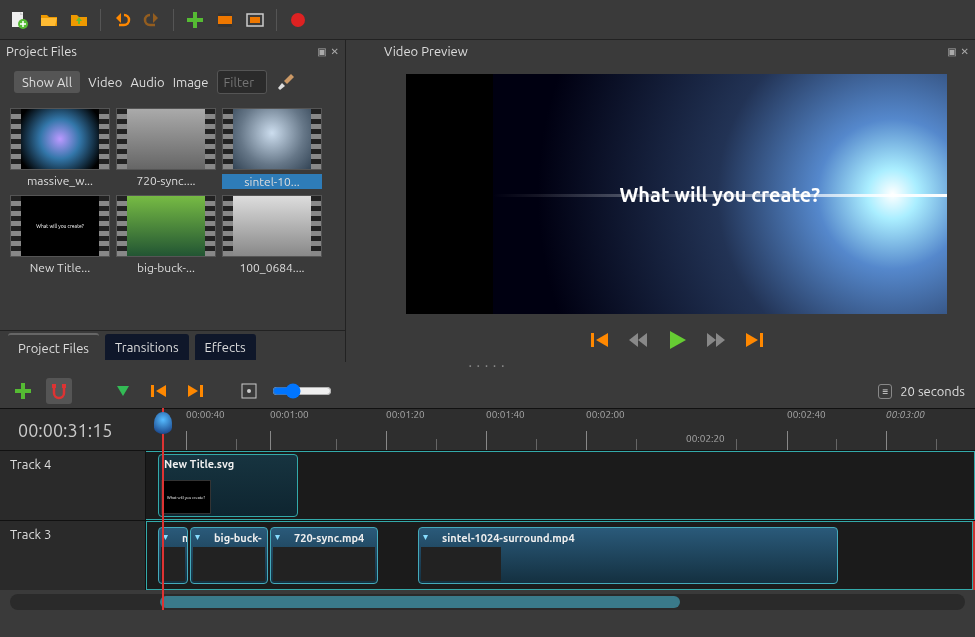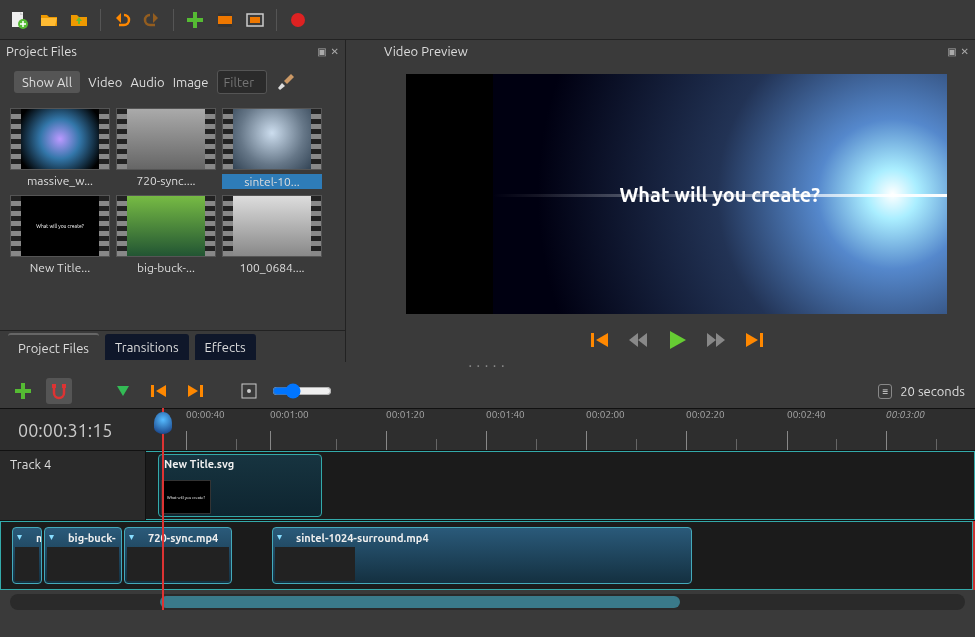--- a/index.html
+++ b/index.html
@@ -344,45 +344,46 @@
         <div class="rtick" style="left: 40px; text-align: center;">00:00:40<div class="line"></div></div>
         <div class="rtick-minor" style="left: 90px;"></div>
         <div class="rtick" style="left: 124px;">00:01:00<div class="line"></div></div>
         <div class="rtick-minor" style="left: 190px;"></div>
         <div class="rtick" style="left: 240px;">00:01:20<div class="line"></div></div>
         <div class="rtick-minor" style="left: 290px;"></div>
         <div class="rtick" style="left: 340px;">00:01:40<div class="line"></div></div>
         <div class="rtick-minor" style="left: 390px;"></div>
         <div class="rtick" style="left: 440px; text-align: right;">00:02:00<div class="line"></div></div>
         <div class="rtick-minor" style="left: 490px;"></div>
-        <div class="rtick" style="left: 540px;">00:02:20<div class="line"></div></div>
+        <div class="rtick" style="left: 540px; margin-top: 24px;">00:02:20<div class="line"></div></div>
         <div class="rtick-minor" style="left: 590px;"></div>
         <div class="rtick" style="left: 641px;">00:02:40<div class="line"></div></div>
         <div class="rtick-minor" style="left: 690px;"></div>
         <div class="rtick" style="left: 740px; font-style: italic;">00:03:00<div class="line"></div></div>
         <div class="rtick-minor" style="left: 790px;"></div>
       </div>
   </div>
 
   <div class="playhead"></div>
   <div class="playhead-handle" style="left:154px"></div>
 
   <div class="track track-border-blue">
     <div class="track-label">Track 4</div>
     <div class="track-body">
-      <div class="clip" style="left:12px;width:164px;">
+      <div class="clip" style="left:12px;width:140px;">
         <div class="clip-label">New Title.svg</div>
         <div class="clip-thumb title">
             <span>What will you create?</span>
           </div>
       </div>
     </div>
   </div>
 
   <div class="track">
+    <div class="track-label">Track 3</div>
     <div class="track-body track-border-red" style="box-shadow: inset 0 0 0 1px #3aa;">
       <div class="mini-clip" style="left:12px;width:30px;">
         <span class="vol-icon">▾</span>
         <div class="clip-label">m</div>
         <div class="mini-clip-inner-thumb art-massive"></div>
       </div>
       <div class="mini-clip" style="left:44px;width:78px;">
         <span class="vol-icon">▾</span>
         <div class="clip-label">big-buck-</div>
         <div class="mini-clip-inner-thumb art-bbb"></div>

